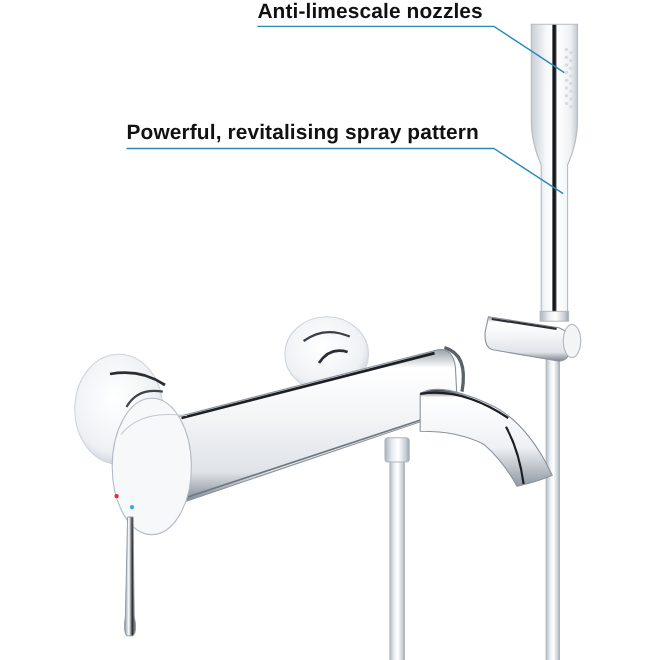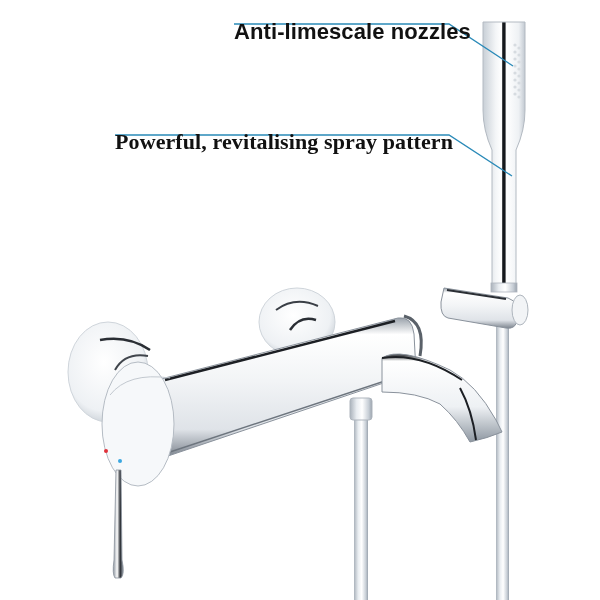--- a/index.html
+++ b/index.html
@@ -3,25 +3,24 @@
 <meta charset="utf-8">
 <style>
   html, body { margin: 0; padding: 0; background: #ffffff; }
   body { width: 600px; height: 600px; position: relative; overflow: hidden; font-family: "Liberation Sans", sans-serif; }
   #stage { position: absolute; left: 0; top: 0; width: 600px; height: 600px; }
   .callout-label {
     position: absolute;
     font-family: "Liberation Sans", sans-serif;
     font-weight: bold;
     color: #111111;
-    font-size: 22px;
+    font-size: 19px;
     letter-spacing: 0.1px;
     white-space: nowrap;
     line-height: 1;
-    margin-top: 20px;
   }
   #label-1 { left: 234px; top: 1px; }
   #label-2 { left: 115px; top: 111px; }
   svg { position: absolute; left: 0; top: 0; }
 </style>
 </head>
 <body style="background: rgb(255, 255, 255);">
 
 <div id="stage">
 
@@ -143,14 +142,14 @@
 
     <g>
       <polyline id="lead1" points="234,24 449,24 513,66" fill="none" stroke-width="1.3" stroke="#2a8ab8"></polyline>
     </g>
     <g>
       <polyline id="lead2" points="115,135 449,135 512,176" fill="none" stroke-width="1.3" stroke="#2a8ab8"></polyline>
     </g>
   </svg>
 
   <div id="label-1" class="callout-label" style="color: rgb(17, 17, 17);">Anti-limescale nozzles</div>
-  <div id="label-2" class="callout-label" style="color: rgb(17, 17, 17); font-family: Liberation Serif, serif;">Powerful, revitalising spray pattern</div>
+  <div id="label-2" class="callout-label" style="color: rgb(17, 17, 17);">Powerful, revitalising spray pattern</div>
 </div>
 
 </body></html>

